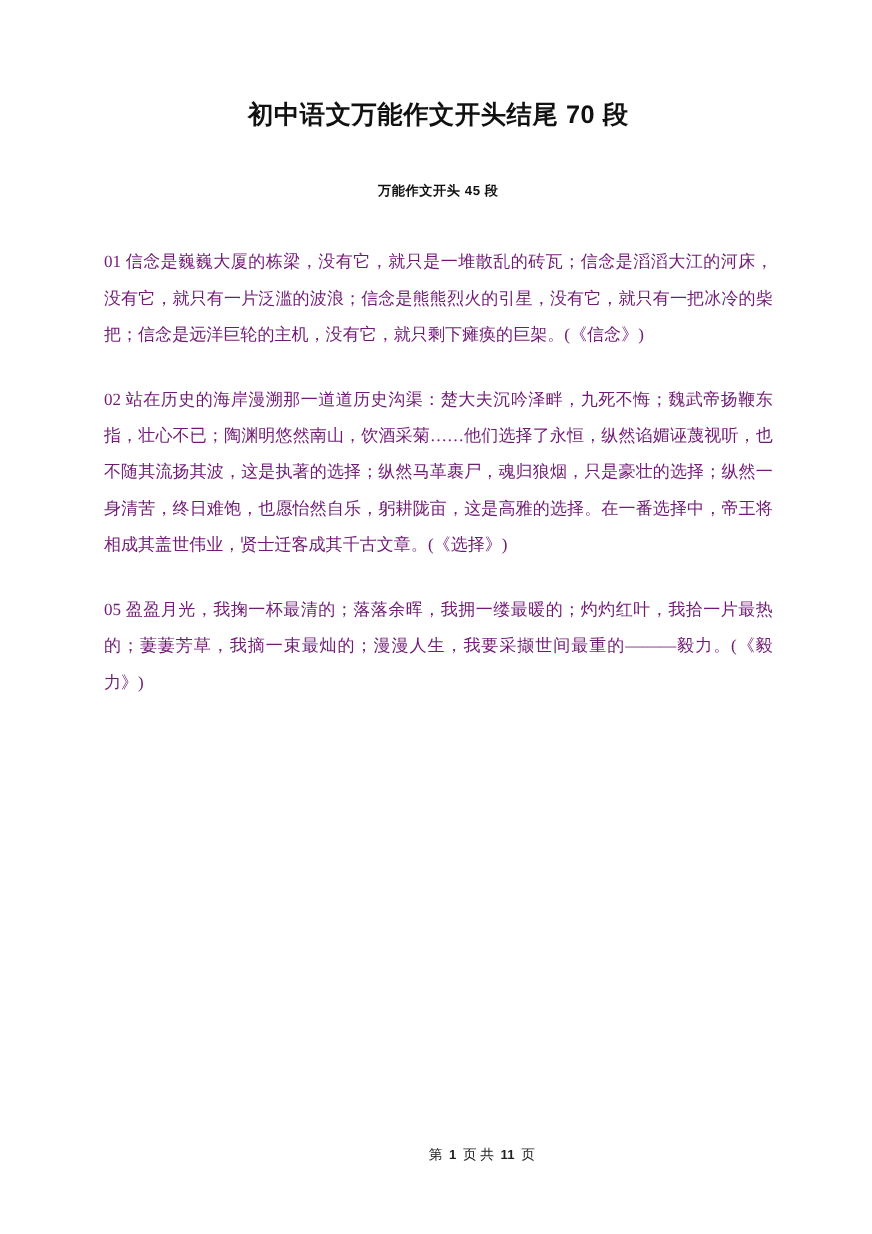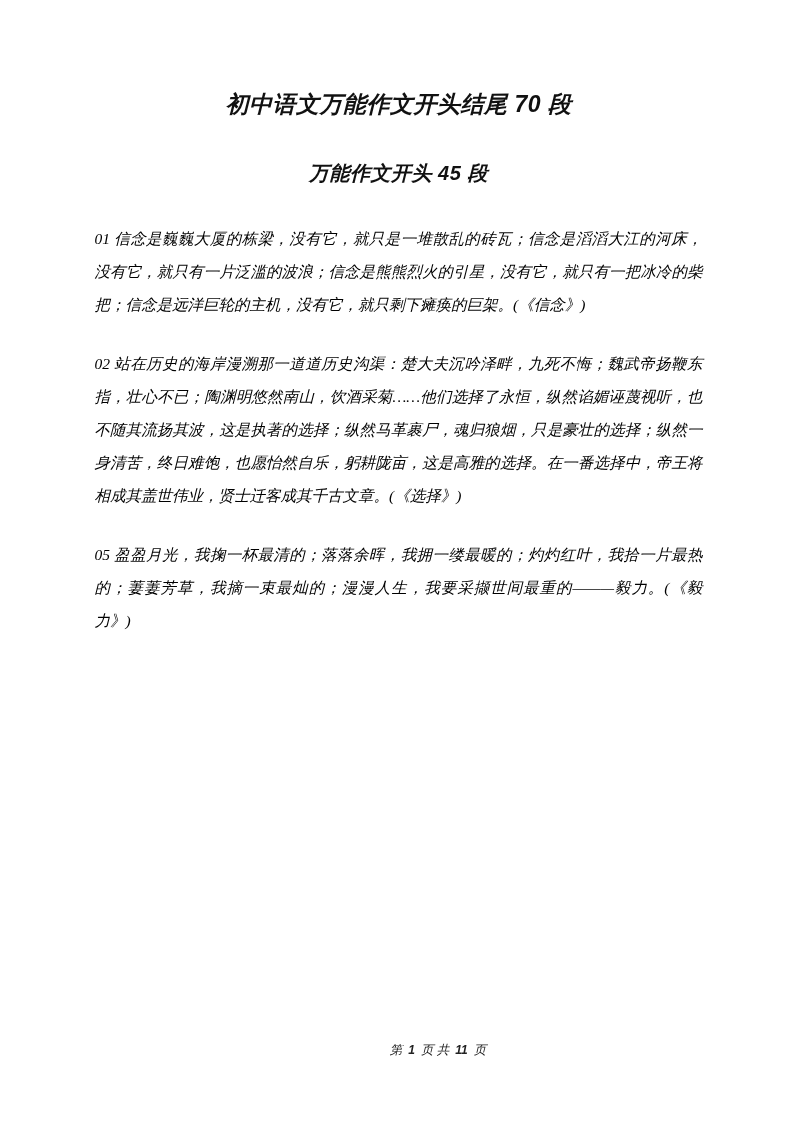--- a/index.html
+++ b/index.html
@@ -10,53 +10,52 @@
   .page {
     position: relative;
     width: 718px;
     height: 1122px;
     margin: 0 auto;
     background: #ffffff;
     box-sizing: border-box;
     padding: 88px 53px 0 57px;
     overflow: hidden;
     color: #1f1f1f;
-    font-style: italic;
   }
   .doc-title {
     margin: 0;
     font-family: "Liberation Sans", "DejaVu Sans", sans-serif;
     font-weight: 700;
     font-size: 23px;
     line-height: 32px;
     text-align: center;
     color: #111111;
     letter-spacing: 0.5px;
   }
   .doc-subtitle {
     margin: 42px 0 0 0;
     font-family: "Liberation Sans", "DejaVu Sans", sans-serif;
     font-weight: 700;
-    font-size: 20px;
+    font-size: 12px;
     line-height: 22px;
     text-align: center;
     color: #111111;
     letter-spacing: 0.5px;
   }
   .content {
     margin-top: 38px;
   }
   .content p {
     margin: 0 0 26px 0;
     font-family: "Liberation Serif", "DejaVu Serif", serif;
     font-size: 15.5px;
     line-height: 33px;
     text-align: justify;
     text-justify: inter-character;
-    color: #000000;
+    color: #701a75;
   }
   .page-footer {
     position: absolute;
     top: 1042px;
     left: 4px;
     width: 793px;
     text-align: center;
     font-family: "Liberation Serif", "DejaVu Serif", serif;
     font-size: 12.5px;
     line-height: 16px;

